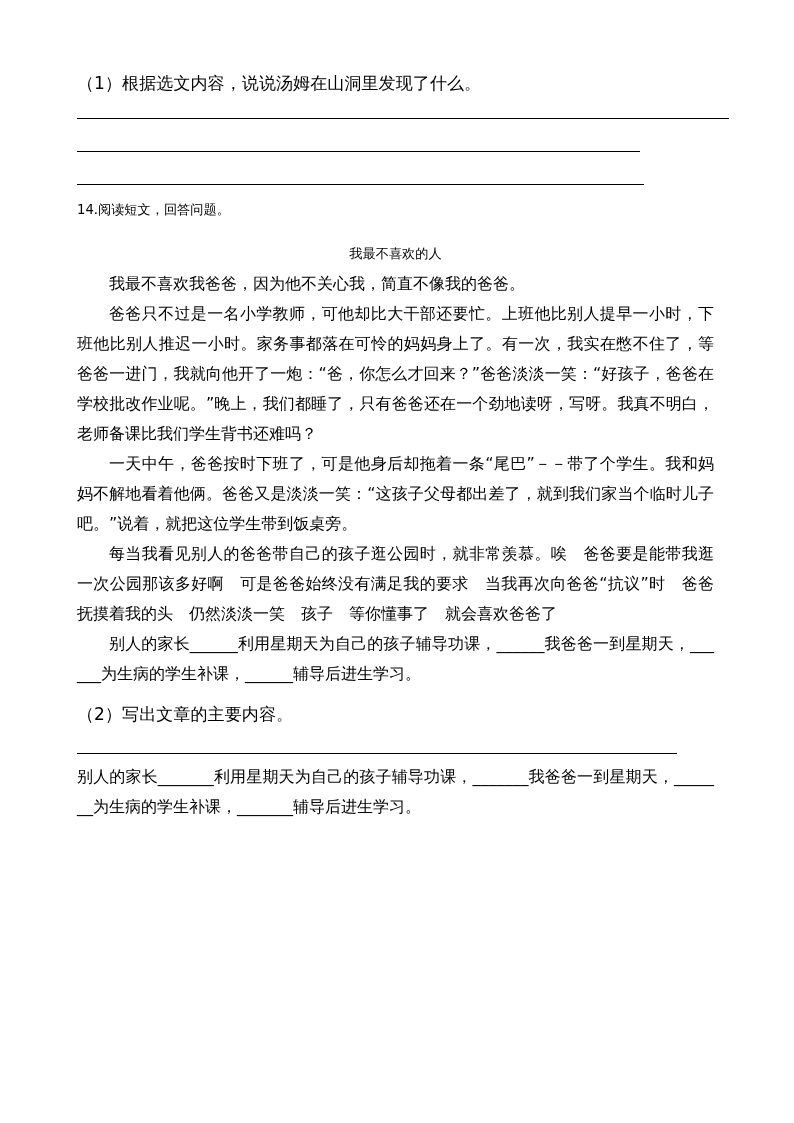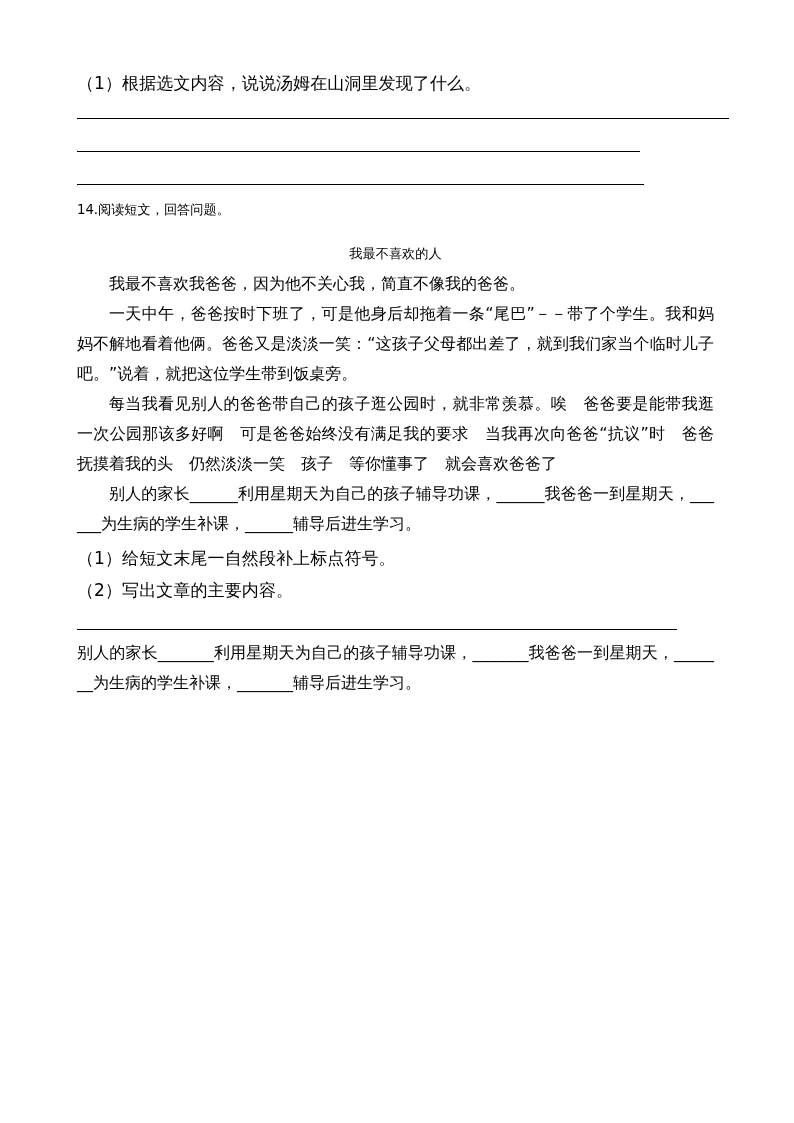--- a/index.html
+++ b/index.html
@@ -105,30 +105,30 @@
     </div>
 
     <div class="sp-12"></div>
 
     <div class="num-line">14.阅读短文，回答问题。</div>
 
     <div class="title">我最不喜欢的人</div>
 
     <div class="body-par">我最不喜欢我爸爸，因为他不关心我，简直不像我的爸爸。</div>
 
+    <div class="body-par">爸爸只不过是一名小学教师，可他却比大干部还要忙。上班他比别人提早一小时，下班他比别人推迟一小时。家务事都落在可怜的妈妈身上了。有一次，我实在憋不住了，等爸爸一进门，我就向他开了一炮：“爸，你怎么才回来？”爸爸淡淡一笑：“好孩子，爸爸在学校批改作业呢。”晚上，我们都睡了，只有爸爸还在一个劲地读呀，写呀。我真不明白，老师备课比我们学生背书还难吗？</div>
 
     <div class="body-par">一天中午，爸爸按时下班了，可是他身后却拖着一条“尾巴”－－带了个学生。我和妈妈不解地看着他俩。爸爸又是淡淡一笑：“这孩子父母都出差了，就到我们家当个临时儿子吧。”说着，就把这位学生带到饭桌旁。</div>
 
     <div class="body-par">每当我看见别人的爸爸带自己的孩子逛公园时，就非常羡慕。唉　爸爸要是能带我逛一次公园那该多好啊　可是爸爸始终没有满足我的要求　当我再次向爸爸“抗议”时　爸爸抚摸着我的头　仍然淡淡一笑　孩子　等你懂事了　就会喜欢爸爸了</div>
 
     <div class="body-par">别人的家长______利用星期天为自己的孩子辅导功课，______我爸爸一到星期天，______为生病的学生补课，______辅导后进生学习。</div>
 
     <div class="sp-6"></div>
 
-    <div class="q-line">（1）给短文末尾一自然段补上标点符号。</div>
 
     <div class="sp-6"></div>
 
     <div class="q-line">（2）写出文章的主要内容。</div>
     <div class="sp-26"></div>
     <div class="rule-wrap">
       <div class="rule" style="width:600px"></div>
     </div>
 
     <div class="sp-8"></div>

